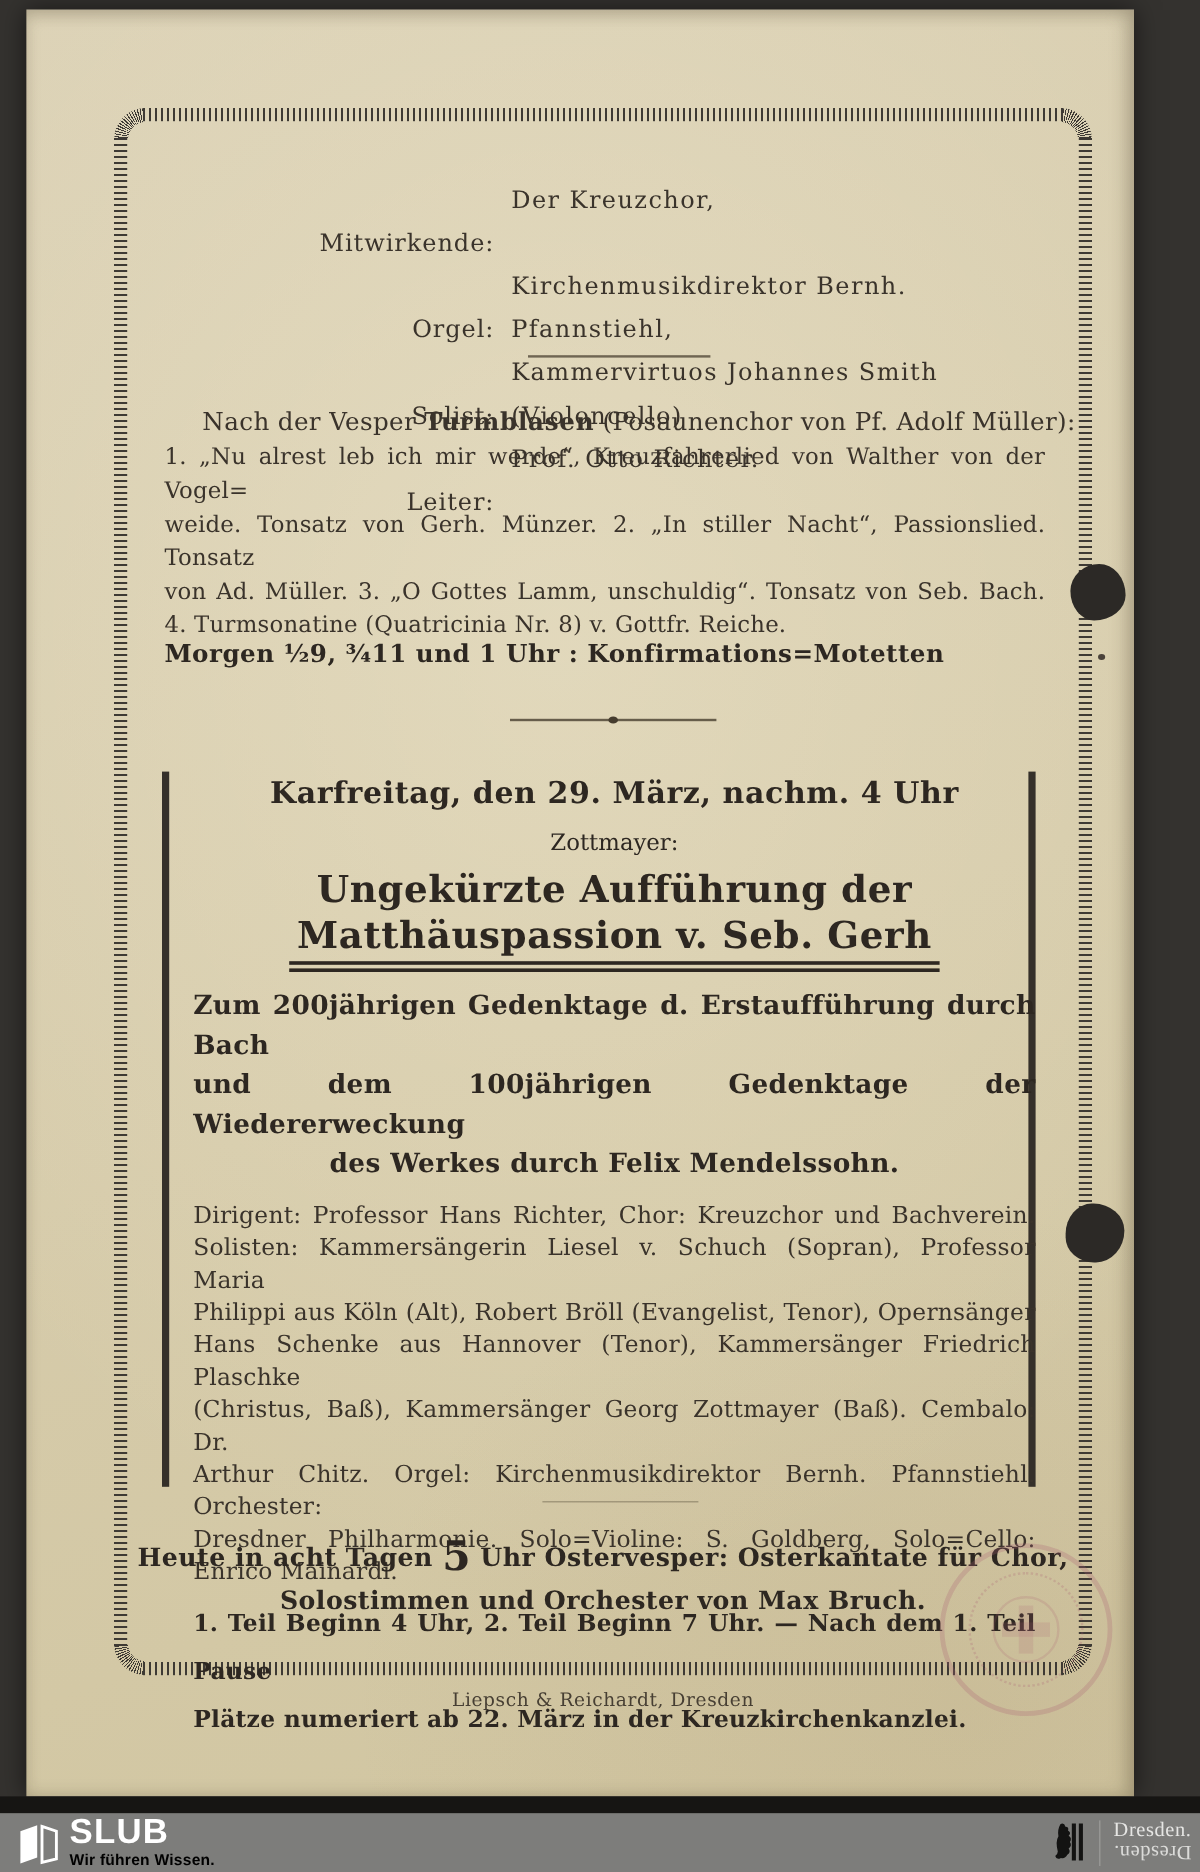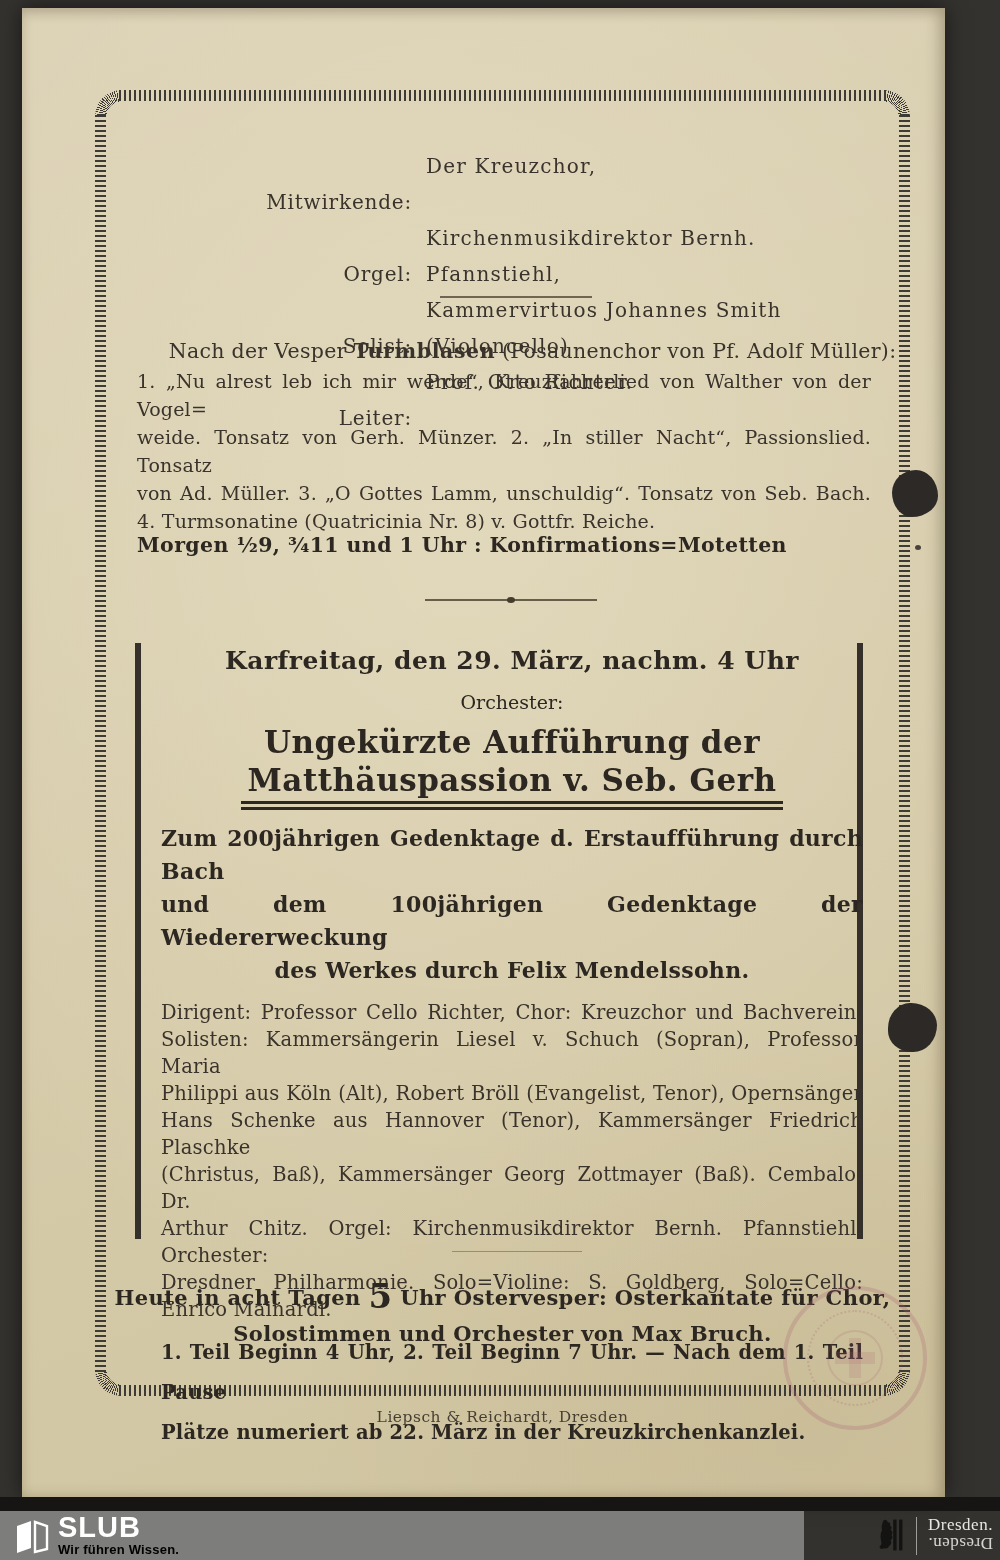--- a/index.html
+++ b/index.html
@@ -92,21 +92,21 @@
 
   .stamp{position:absolute;left:761px;top:1278px;width:144px;height:144px;opacity:.85;}
   .stamp .ring1{position:absolute;inset:0;border:4px solid rgba(168,95,116,.30);border-radius:50%;}
   .stamp .ring2{position:absolute;inset:24px;border:2px dotted rgba(168,95,116,.28);border-radius:50%;}
   .stamp .ring3{position:absolute;inset:44px;border:2px solid rgba(168,95,116,.22);border-radius:50%;}
   .stamp .crossv{position:absolute;left:66px;top:52px;width:12px;height:40px;background:rgba(168,95,116,.20);}
   .stamp .crossh{position:absolute;left:52px;top:66px;width:40px;height:12px;background:rgba(168,95,116,.20);}
 
   
   .gap-strip{position:absolute;left:0;top:1497px;width:1000px;height:14px;background:#161513;}
-  .footer-bar{position:absolute;left:0;top:1511px;width:804px;height:49px;background:var(--footer);font-family:"Liberation Sans",sans-serif;}
+  .footer-bar{position:absolute;left:0;top:1511px;width:1000px;height:49px;background:var(--footer);font-family:"Liberation Sans",sans-serif;}
   .slub-logo{position:absolute;left:14px;top:4px;width:200px;height:42px;cursor:pointer;}
   .book-icon{position:absolute;left:0;top:3px;}
   .slub-name{position:absolute;left:44px;top:-4px;font-size:29px;font-weight:bold;color:#fff;letter-spacing:1px;}
   .slub-tagline{position:absolute;left:44px;top:27px;font-size:13px;font-weight:bold;color:#000000;letter-spacing:.2px;}
   .dresden-logo{position:absolute;left:872px;top:4px;width:126px;height:42px;cursor:pointer;}
   .arms-icon{position:absolute;left:4px;top:3px;}
   .dresden-divider{position:absolute;left:44px;top:2px;width:1px;height:38px;background:#9d9d9b;}
   .dresden-text{position:absolute;left:56px;top:0;color:#e6e6e4;font-family:"Liberation Serif",serif;font-size:17px;line-height:19px;letter-spacing:.5px;}
   .dresden-text .mirror{transform:rotate(180deg);opacity:.9;}
 </style>
@@ -162,32 +162,32 @@
 
     <div class="sep2">
         <span class="dot"></span>
       </div>
 
     <div class="ann-bar l"></div>
     <div class="ann-bar r"></div>
 
     <div class="announcement">
       <div class="ann-date">Karfreitag, den 29. März, nachm. 4 Uhr</div>
-      <div class="ann-premiere">Orchester:</div>
+      <div class="ann-premiere">Zottmayer:</div>
       <div class="ann-title1">Ungekürzte Aufführung der</div>
       <div class="ann-title2"><span>Matthäuspassion v. Seb. Gerh</span></div>
 
       <div class="dedication">
         <div class="jline">Zum 200jährigen Gedenktage d. Erstaufführung durch Bach</div>
         <div class="jline">und dem 100jährigen Gedenktage der Wiedererweckung</div>
         <div class="cline">des Werkes durch Felix Mendelssohn.</div>
       </div>
 
       <div class="cast">
-        <div class="jline">Dirigent: Professor Cello Richter, Chor: Kreuzchor und Bachverein.</div>
+        <div class="jline">Dirigent: Professor Hans Richter, Chor: Kreuzchor und Bachverein.</div>
         <div class="jline">Solisten: Kammersängerin Liesel v. Schuch (Sopran), Professor Maria</div>
         <div class="jline">Philippi aus Köln (Alt), Robert Bröll (Evangelist, Tenor), Opernsänger</div>
         <div class="jline">Hans Schenke aus Hannover (Tenor), Kammersänger Friedrich Plaschke</div>
         <div class="jline">(Christus, Baß), Kammersänger Georg Zottmayer (Baß). Cembalo: Dr.</div>
         <div class="jline">Arthur Chitz. Orgel: Kirchenmusikdirektor Bernh. Pfannstiehl. Orchester:</div>
         <div class="jline">Dresdner Philharmonie. Solo=Violine: S. Goldberg, Solo=Cello:</div>
         <div class="jline last">Enrico Mainardi.</div>
       </div>
 
       <div class="schedule">

